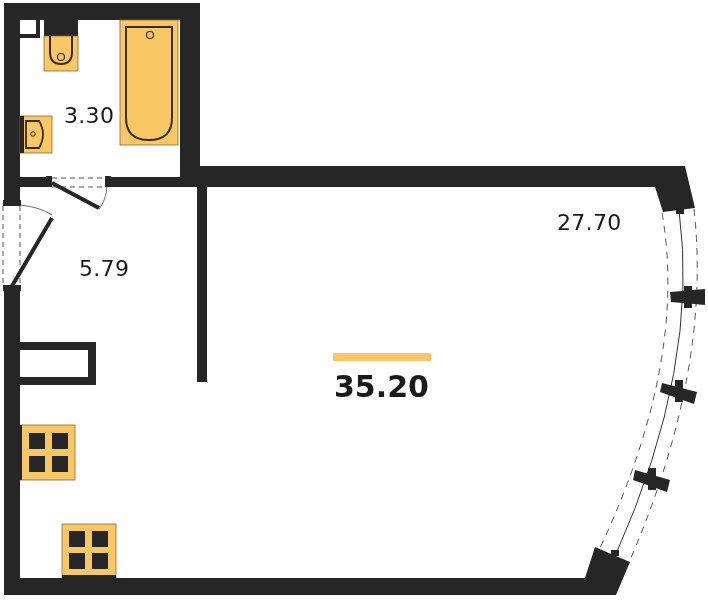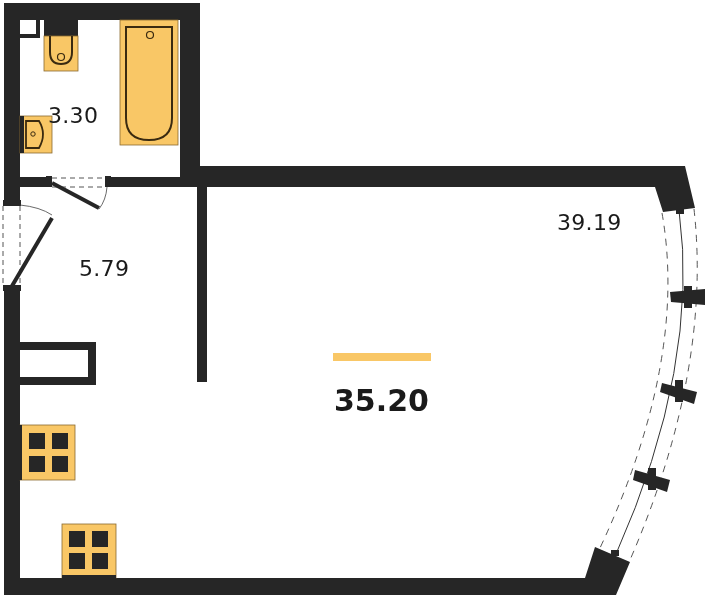--- a/index.html
+++ b/index.html
@@ -117,18 +117,18 @@
   <g>
     <rect x="62" y="524" width="54" height="54" fill="#f9c766" stroke="#8a6a30" stroke-width="0.8"></rect>
     <rect x="62" y="575" width="54" height="4" fill="#262626"></rect>
     <rect x="69" y="531" width="16" height="16" fill="#262626"></rect>
     <rect x="92" y="531" width="16" height="16" fill="#262626"></rect>
     <rect x="69" y="553" width="16" height="16" fill="#262626"></rect>
     <rect x="92" y="553" width="16" height="16" fill="#262626"></rect>
   </g>
 </svg>
 
-<div class="label room-area" style="left:48px; top:103px;">3.30</div>
+<div class="label room-area" style="left:64px; top:103px;">3.30</div>
 <div class="label room-area" style="left:79px; top:256px;">5.79</div>
-<div class="label room-area" style="left:557px; top:210px;">39.19</div>
+<div class="label room-area" style="left:557px; top:210px;">27.70</div>
 
 <div class="accent-bar" style="left:333px; top:353px; width:98px; height:8px; background:#f9c766;"></div>
-<div class="label total-area" style="left:334px; top:383px;">35.20</div>
+<div class="label total-area" style="left:334px; top:369px;">35.20</div>
 
 </body></html>

